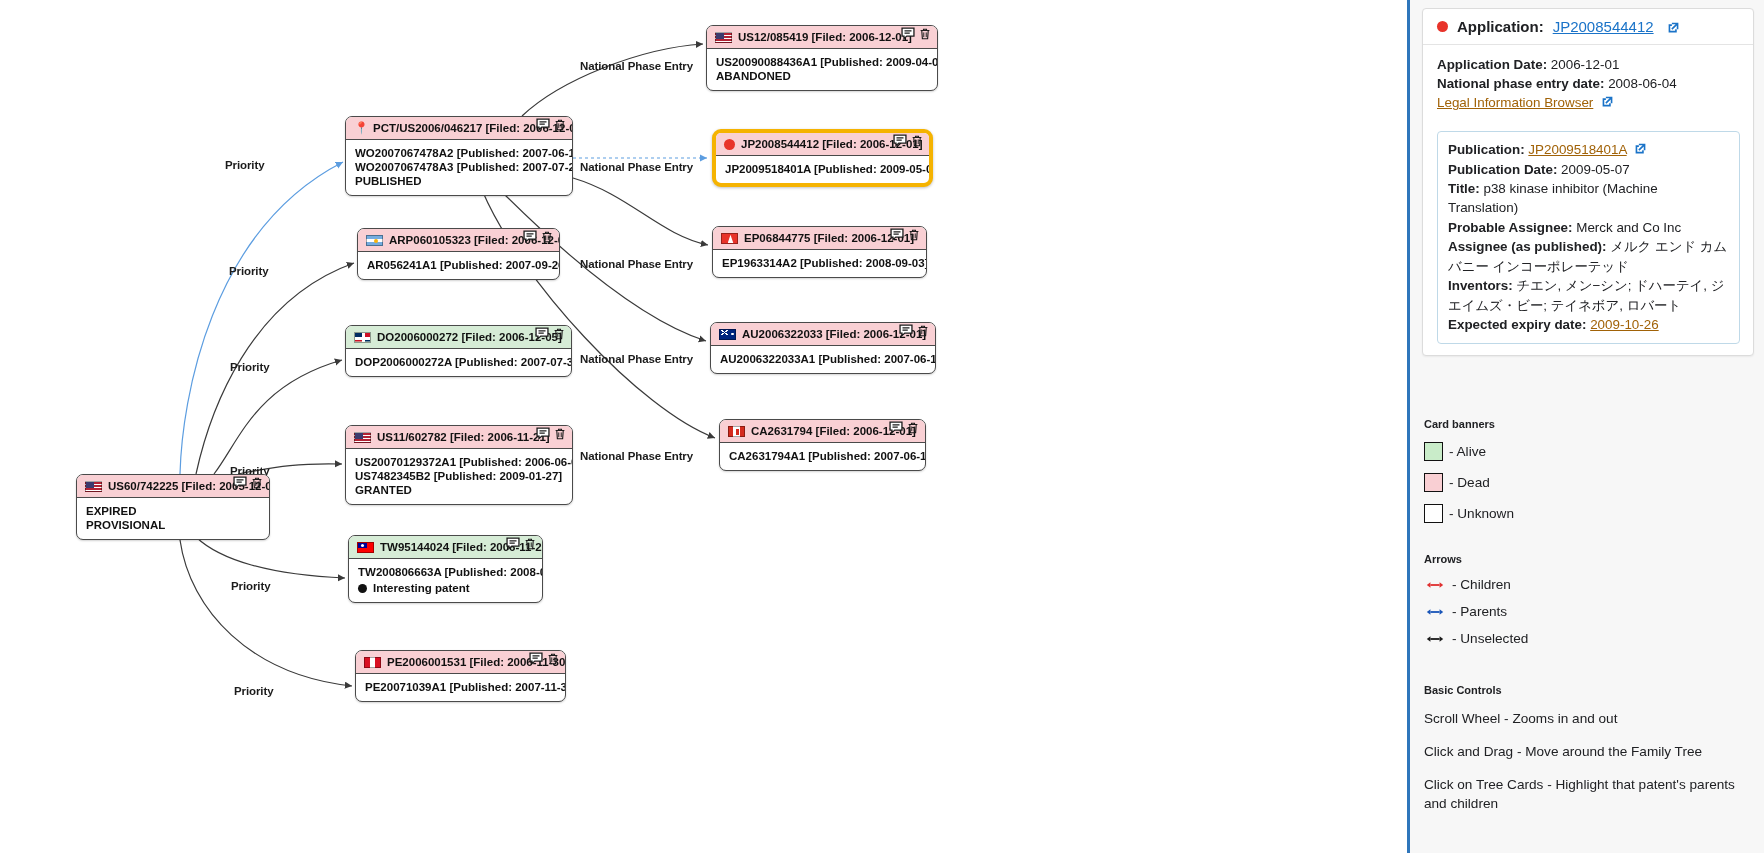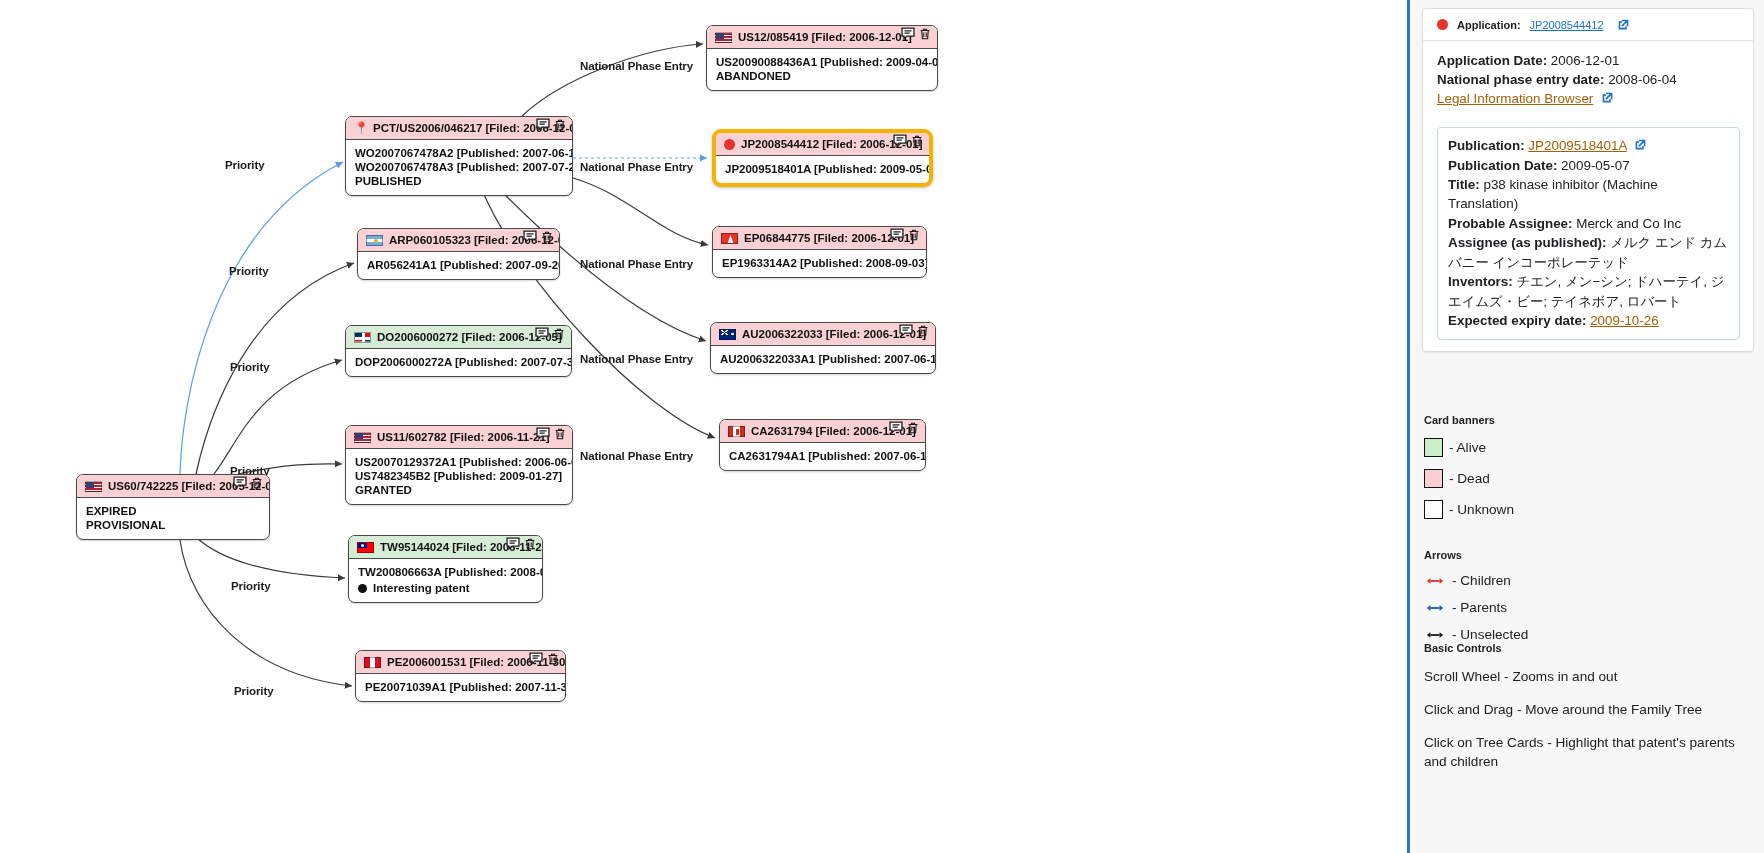--- a/index.html
+++ b/index.html
@@ -140,21 +140,21 @@
     background: #fff;
     border: 1px solid #dcdcdc;
     border-radius: 4px;
     box-shadow: 0 1px 2px rgba(0,0,0,0.06);
     overflow: hidden;
   }
   .info-head {
     display: flex; align-items: center; gap: 9px;
     padding: 9px 12px 9px 14px;
     border-bottom: 1px solid #e4e4e4;
-    font-size: 11px;
+    font-size: 15px;
   }
   .info-head .lbl { font-weight: 700; color: #202124; }
   .info-head .val { color: #1a73c8; }
   .ext-link {
     display: inline-block; width: 13px; height: 13px;
     vertical-align: -1px; margin-left: 4px;
   }
   .info-body { padding: 10px 13px 11px 14px; font-size: 13.4px; color: #202124; line-height: 1.42; }
   .info-body b { font-weight: 700; }
   .link { color: #a16207; }
@@ -176,21 +176,21 @@
     display: flex; align-items: center; gap: 6px;
     margin-top: 12px;
     font-size: 13.6px; color: #202124;
   }
   .sw { width: 19px; height: 19px; border: 1.6px solid #111; flex: 0 0 auto; }
   .sw.alive   { background:#c9ecc9; }
   .sw.dead    { background:#f9cfd3; }
   .sw.unknown { background:#ffffff; }
   .arw { width: 22px; flex: 0 0 auto; display:flex; align-items:center; justify-content:center; }
   .sec-arrows   { margin-top: 30px; }
-  .sec-controls { }
+  .sec-controls { margin-top: 38px; }
   .ctrl-row { margin-top: 14px; font-size: 13.6px; color: #202124; line-height: 1.38; }
   .ctrl-row b { font-weight: 400; text-align: right; }
 </style>
 </head>
 <body>
 
 <div id="app">
 
   <div id="canvas">
 

